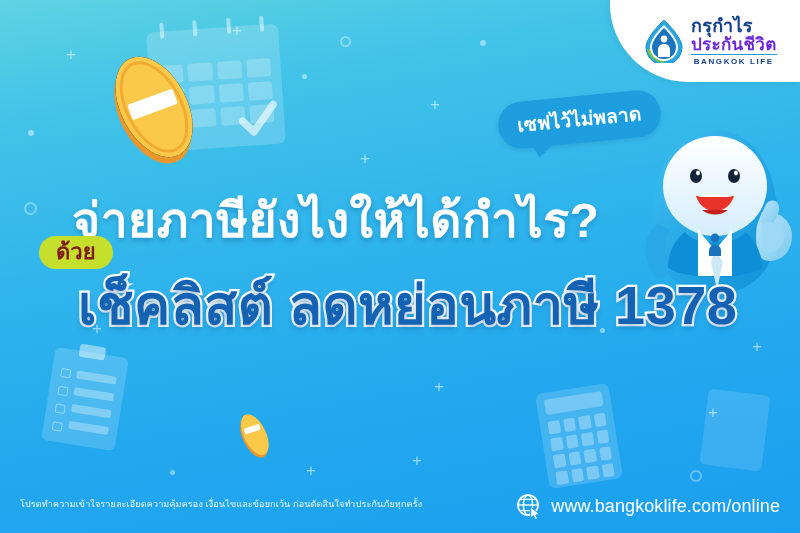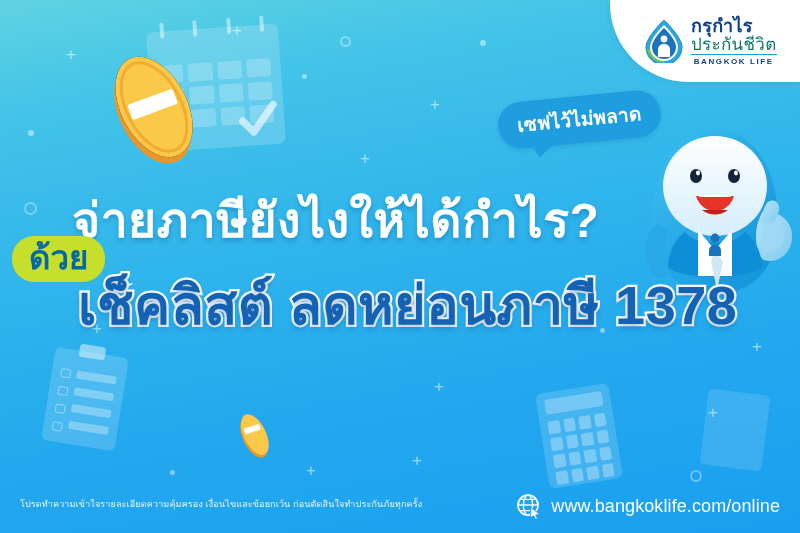--- a/index.html
+++ b/index.html
@@ -137,21 +137,21 @@
     border-bottom-left-radius:78px;
     box-shadow:-1px 1px 7px rgba(0,0,0,.07);
     display:flex; align-items:center; padding-left:34px; gap:7px;
   }
   .logo-mark{ width:40px; height:44px; flex:0 0 auto; }
   .logo-text{ display:flex; flex-direction:column; line-height:1; }
   .logo-th1{
     font-size:18px; font-weight:700; color:#123f8c; letter-spacing:.3px;
   }
   .logo-th2{
-    font-size:17px; font-weight:400; color:#0f766e; letter-spacing:.3px;
+    font-size:17px; font-weight:700; color:#6d28d9; letter-spacing:.3px;
     border-bottom:1.5px solid #1a9ad6; padding-bottom:1px; margin-top:1px;
   }
   .logo-en{
     font-size:8px; font-weight:700; color:#123f8c; letter-spacing:1.6px;
     margin-top:3px; text-align:center;
   }
 
   
   .bubble{
     position:absolute; left:498px; top:96px;
@@ -178,24 +178,24 @@
   .mascot{ position:absolute; left:622px; top:104px; width:186px; height:200px; }
 
   
   .headline-1{
     position:absolute; left:72px; top:182px;
     font-size:48px; font-weight:700; color:#ffffff;
     letter-spacing:.5px; white-space:nowrap;
     text-shadow:0 3px 5px rgba(0,70,130,.30);
   }
   .badge{
-    position:absolute; left:12px; top:236px;
+    position:absolute; left:39px; top:236px;
     background:#c6de2c;
-    color:#0369a1;
-    font-size:33px; font-weight:700;
+    color:#7f1d1d;
+    font-size:22px; font-weight:700;
     padding:3px 17px 5px;
     border-radius:22px;
     line-height:1.15;
   }
   .headline-2{
     position:absolute; left:78px; top:262px;
     font-size:54px; font-weight:700;
     color:#1462b4;
     letter-spacing:.5px; white-space:nowrap;
     -webkit-text-stroke:4.5px #ffffff;

